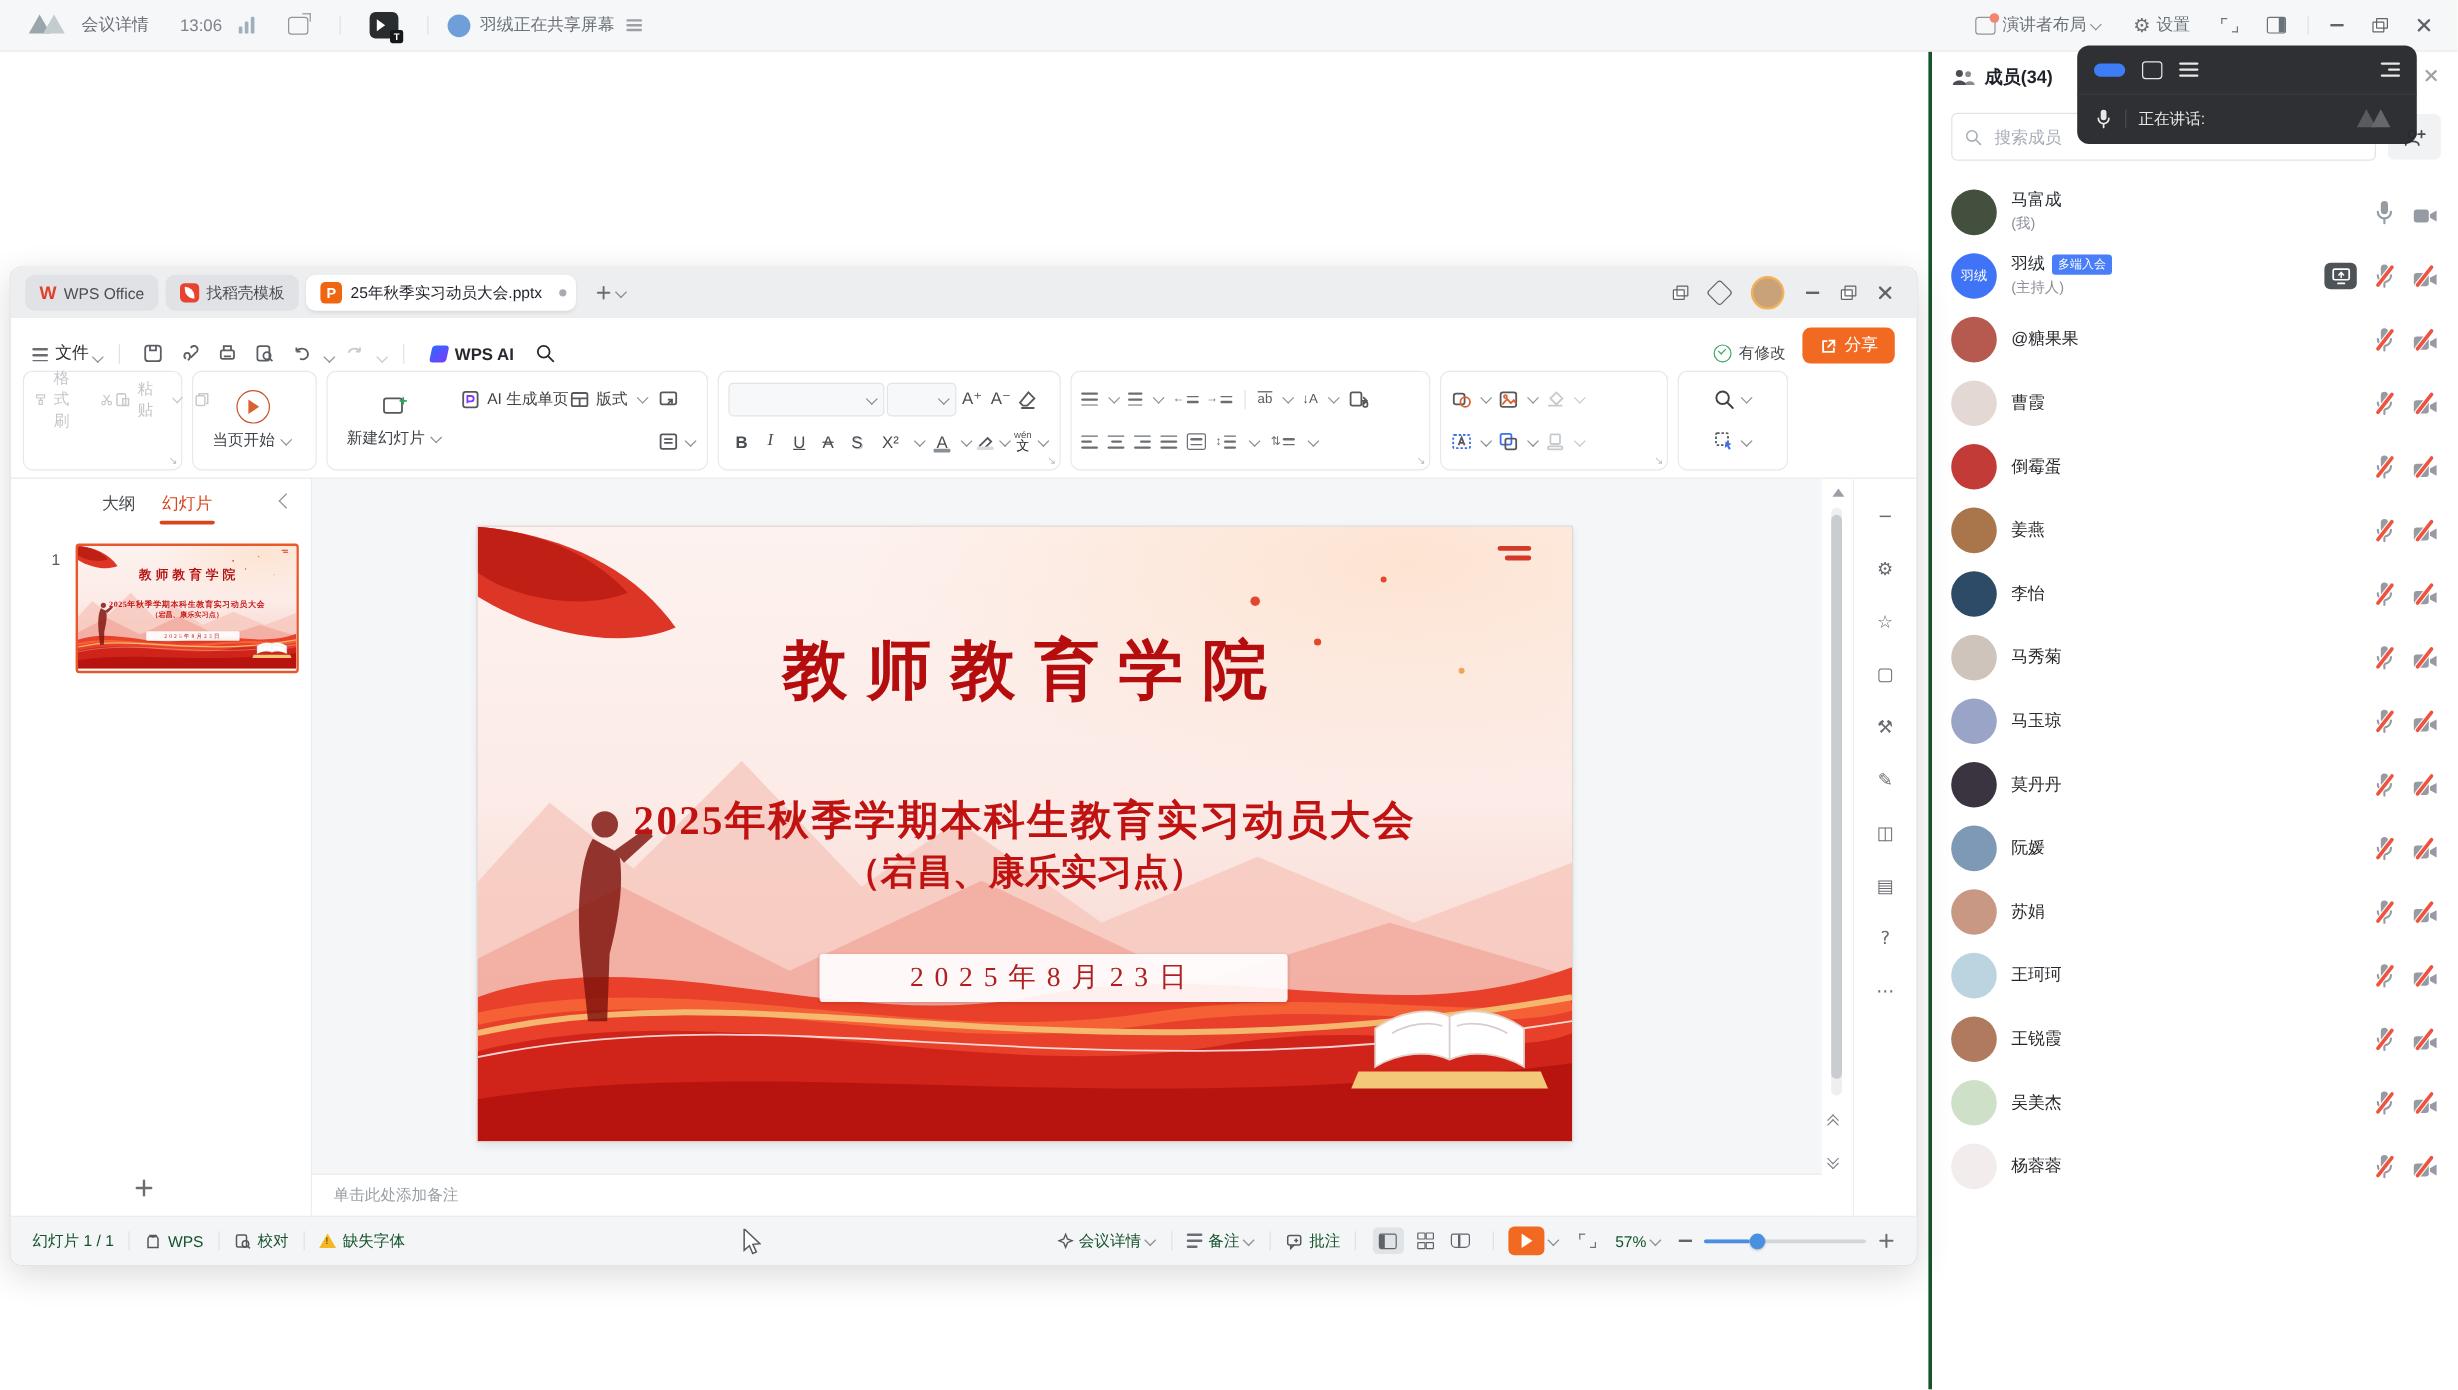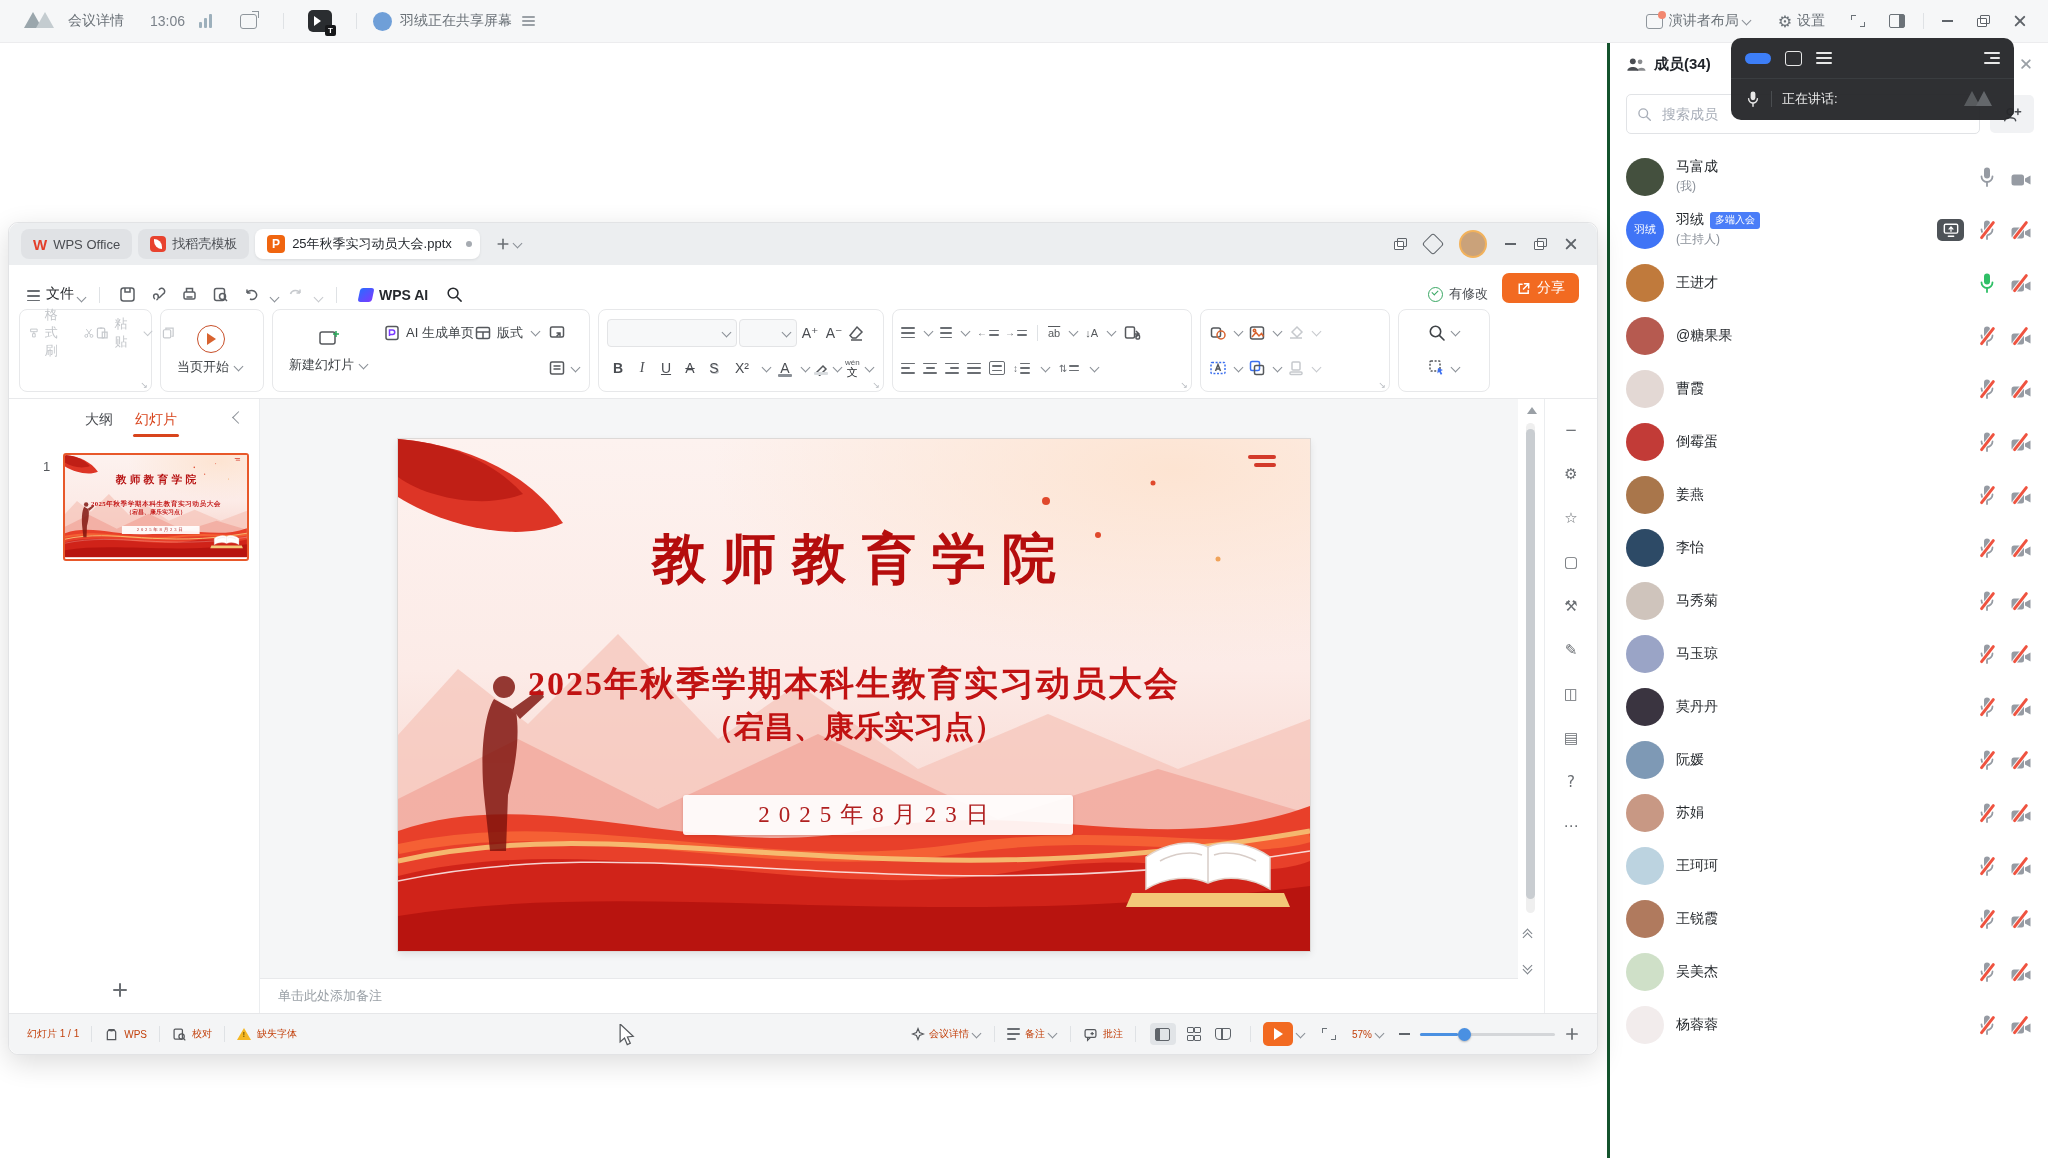--- a/index.html
+++ b/index.html
@@ -114,21 +114,21 @@
   .scrollcol{width:26px;position:relative;}
   .sc-up{position:absolute;left:9px;top:8px;width:0;height:0;border-style:solid;border-width:0 5px 7px 5px;border-color:transparent transparent #9aa0a6 transparent;}
   .sc-track{position:absolute;left:8px;top:24px;bottom:100px;width:9px;border-radius:5px;background:#efefef;}
   .sc-thumb{position:absolute;left:8px;top:30px;height:470px;width:9px;border-radius:5px;background:#c9cdd1;}
   .sc-chev{position:absolute;left:6px;display:flex;flex-direction:column;align-items:center;}
   .sc-chev .cv{border-color:#7d838a;margin:0;}
   .sc-chev .cv.up{margin:0;}
   .rail{width:52px;border-left:1px solid #ebedef;display:flex;flex-direction:column;align-items:center;padding-top:22px;gap:26px;color:#6a6e73;font-size:15px;}
   .rail span{font-family:"DejaVu Sans",sans-serif;}
   
-  .statusbar{position:absolute;left:0;right:0;bottom:0;height:41px;background:#f4f5f6;border-top:1px solid #e6e7e9;border-radius:0 0 10px 10px;display:flex;align-items:center;font-size:10px;color:#c2410c;padding:0 18px;box-sizing:border-box;}
+  .statusbar{position:absolute;left:0;right:0;bottom:0;height:41px;background:#f4f5f6;border-top:1px solid #e6e7e9;border-radius:0 0 10px 10px;display:flex;align-items:center;font-size:13px;color:#14532d;padding:0 18px;box-sizing:border-box;}
   .warn-tri{width:0;height:0;border-style:solid;border-width:0 7px 12px 7px;border-color:transparent transparent #f5b723 transparent;position:relative;margin-right:6px;}
   .warn-tri::after{content:"!";position:absolute;left:-1.5px;top:2px;font-size:8px;color:#7a5a00;font-weight:bold;}
   .view-btn{width:26px;height:22px;border-radius:4px;display:flex;align-items:center;justify-content:center;margin:0 2px;}
   .view-btn.sel{background:#e1e4e7;}
   .vb-norm{width:13px;height:11px;border:1.5px solid #5f646a;border-radius:2px;position:relative;}
   .vb-norm::after{content:"";position:absolute;left:0;top:0;bottom:0;width:3.5px;background:#5f646a;}
   .vb-grid{display:grid;grid-template-columns:5px 5px;grid-gap:2px;}
   .vb-grid i{width:5px;height:4px;border:1.2px solid #5f646a;border-radius:1px;}
   .vb-book{width:14px;height:10px;border:1.5px solid #5f646a;border-radius:2px 2px 4px 4px;position:relative;}
   .vb-book::after{content:"";position:absolute;left:5.5px;top:0;bottom:0;width:1.5px;background:#5f646a;}
@@ -882,46 +882,20 @@
           </span>
       <span class="ic cam off" style="width:22px">
             <svg viewBox="0 0 22 18" style="margin-top:3px">
               <use href="#i-cam"></use>
             </svg>
             <i class="slash"></i>
           </span>
     </div>
   </div>
 
-  <div class="m-row">
-    <div class="m-avatar" style="background: rgb(192, 122, 60);">
-          <span class="m-avatar-txt"></span>
-        </div>
-    <div class="m-info">
-      <div class="m-line1">
-        <span class="m-name">王进才</span>
-
-      </div>
-
-    </div>
-    <div class="m-icons">
-
-      <span class="ic mic speaking">
-            <svg viewBox="0 0 20 22">
-              <use href="#i-mic"></use>
-            </svg>
-          </span>
-      <span class="ic cam off" style="width:22px">
-            <svg viewBox="0 0 22 18" style="margin-top:3px">
-              <use href="#i-cam"></use>
-            </svg>
-            <i class="slash"></i>
-          </span>
-    </div>
-  </div>
 
   <div class="m-row">
     <div class="m-avatar" style="background: rgb(182, 90, 80);">
           <span class="m-avatar-txt"></span>
         </div>
     <div class="m-info">
       <div class="m-line1">
         <span class="m-name">@糖果果</span>
 
       </div>

